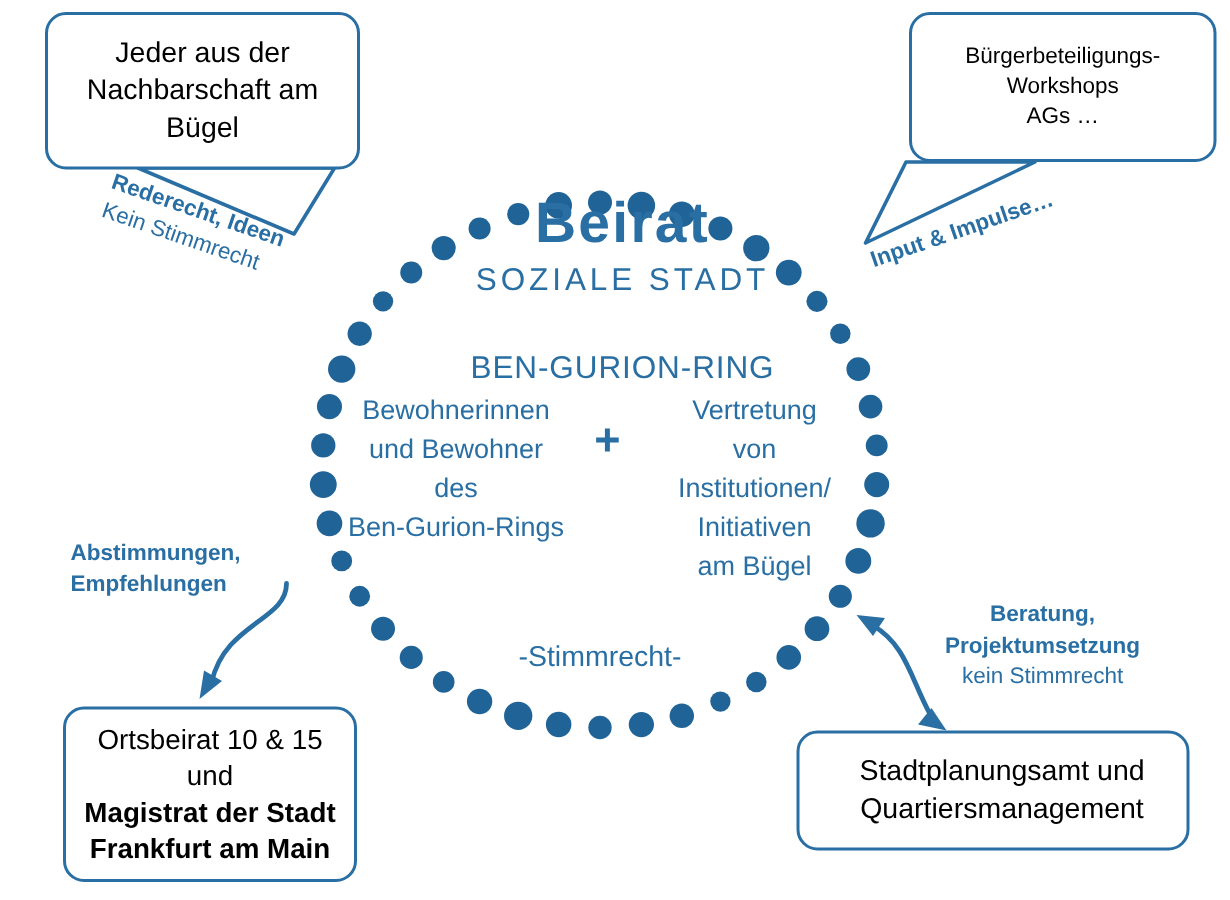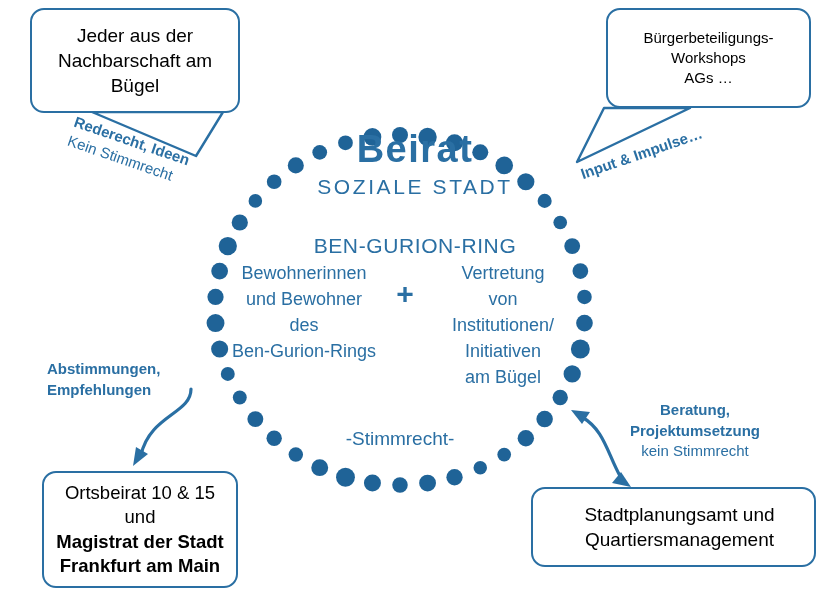--- a/index.html
+++ b/index.html
@@ -54,21 +54,21 @@
     font-size: 15px;
   }
   #box-ortsbeirat {
     left: 42px; top: 471px;
     width: 196px; height: 117px;
     font-size: 18.5px;
   }
   #box-ortsbeirat .ln.strong { font-weight: bold; }
   #box-stadtplanung {
     left: 531px; top: 487px;
-    width: 285px; height: 80px;
+    width: 262px; height: 80px;
     font-size: 19px;
     padding-left: 12px;
   }
 
   
   .center-block {
     position: absolute;
     text-align: center;
     color: #2a6fa3;
   }

